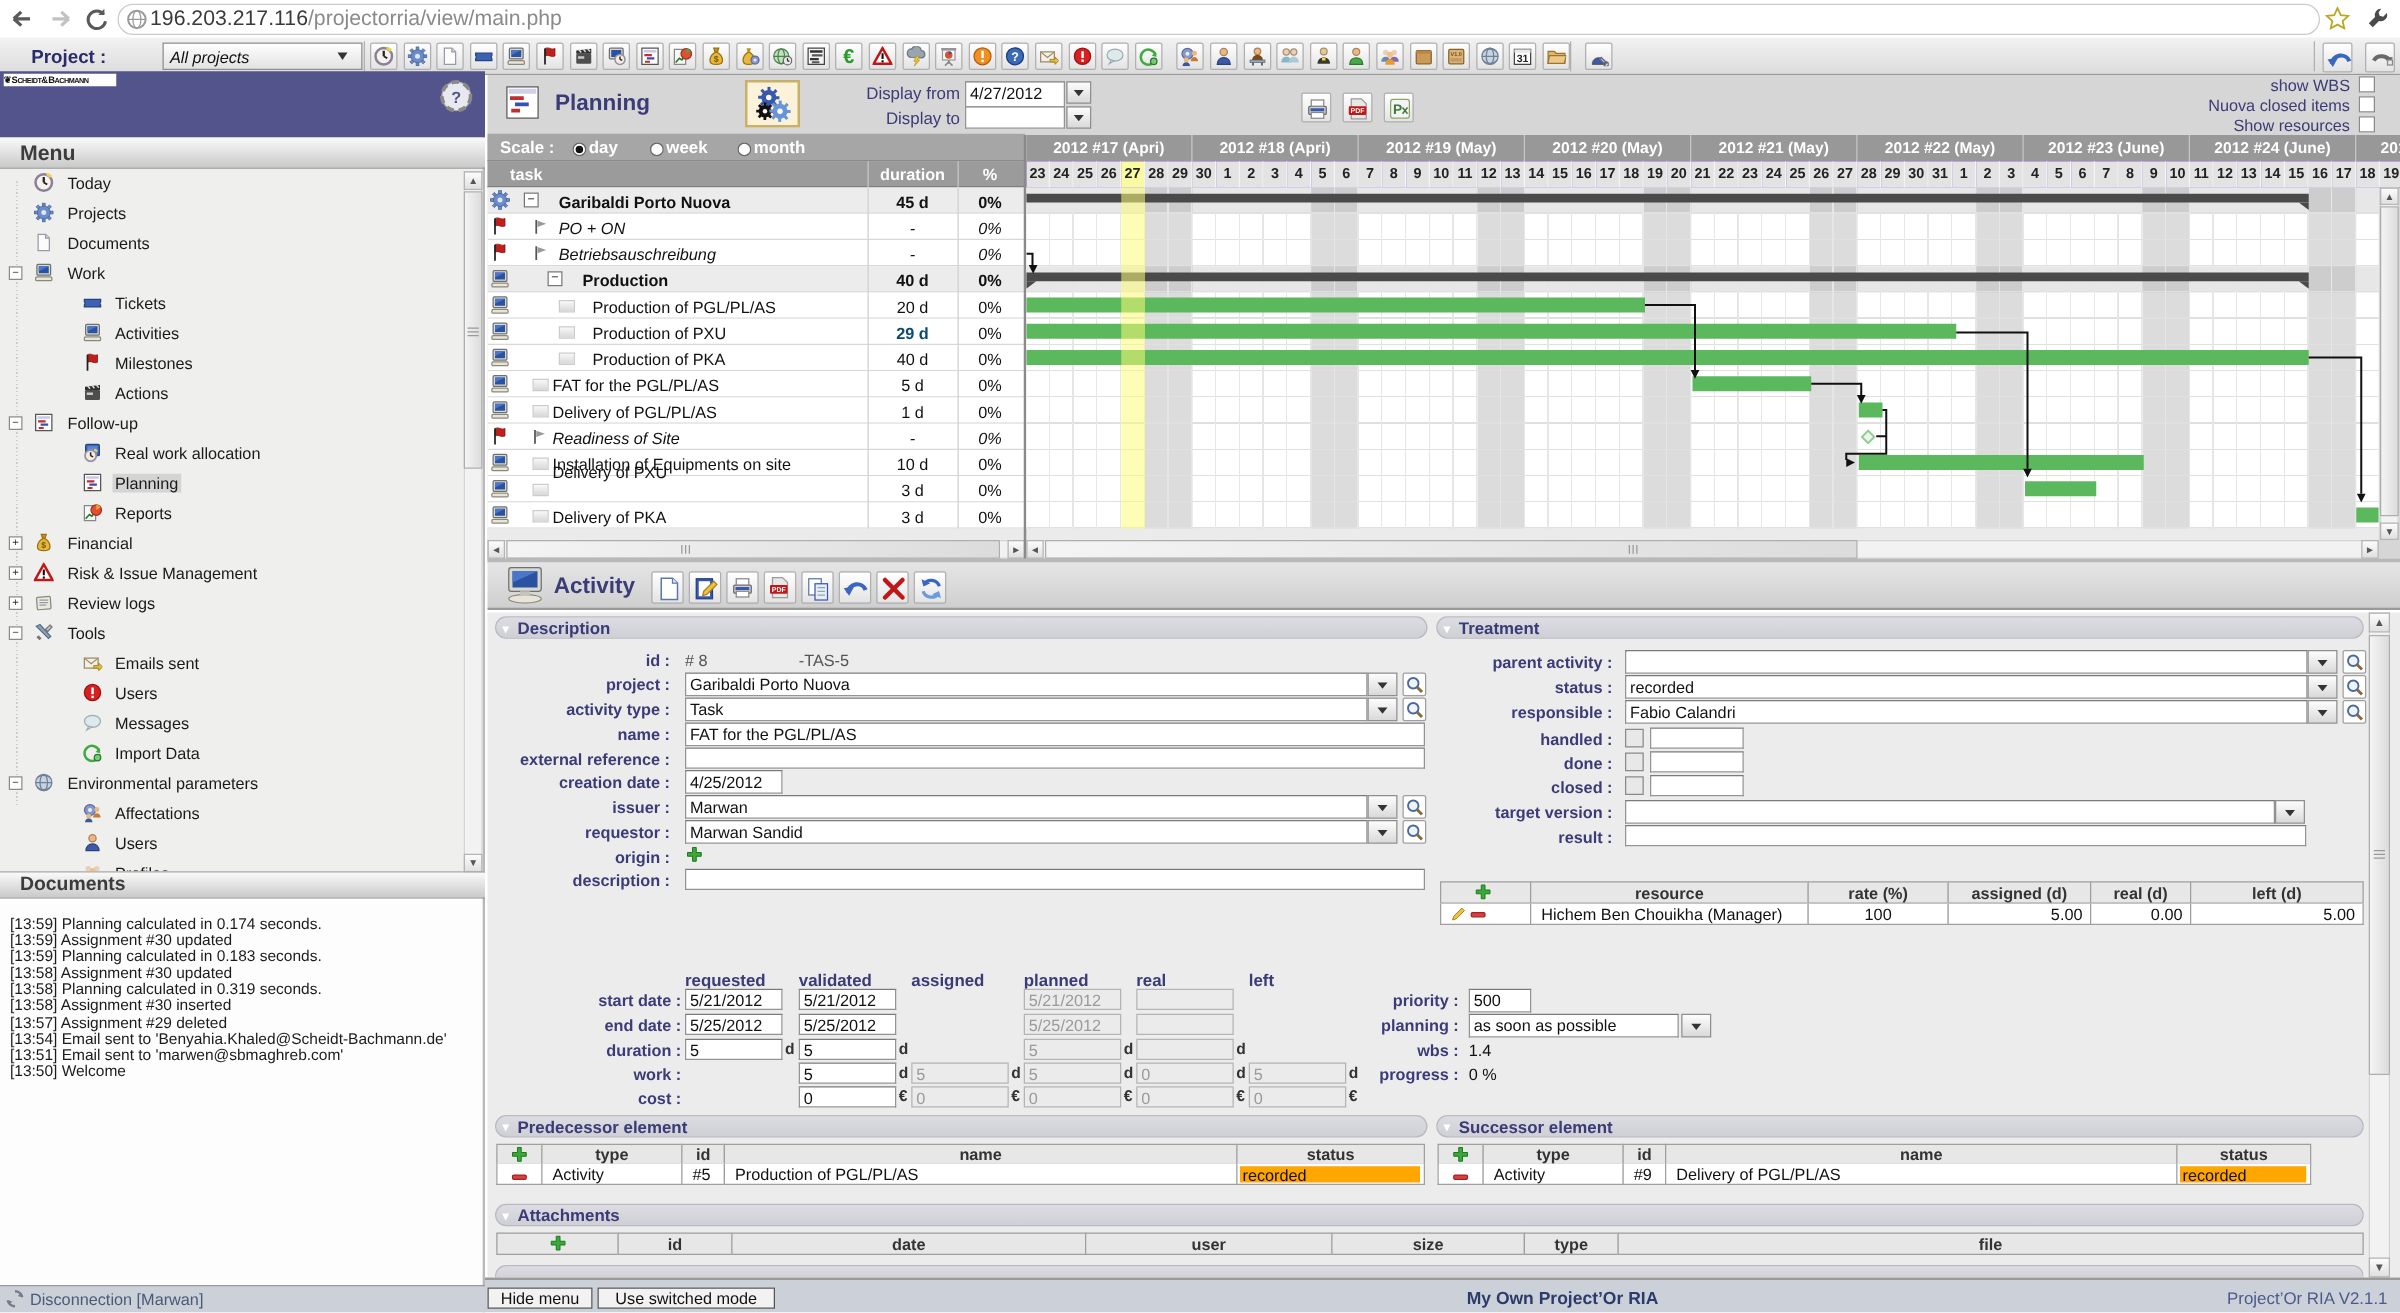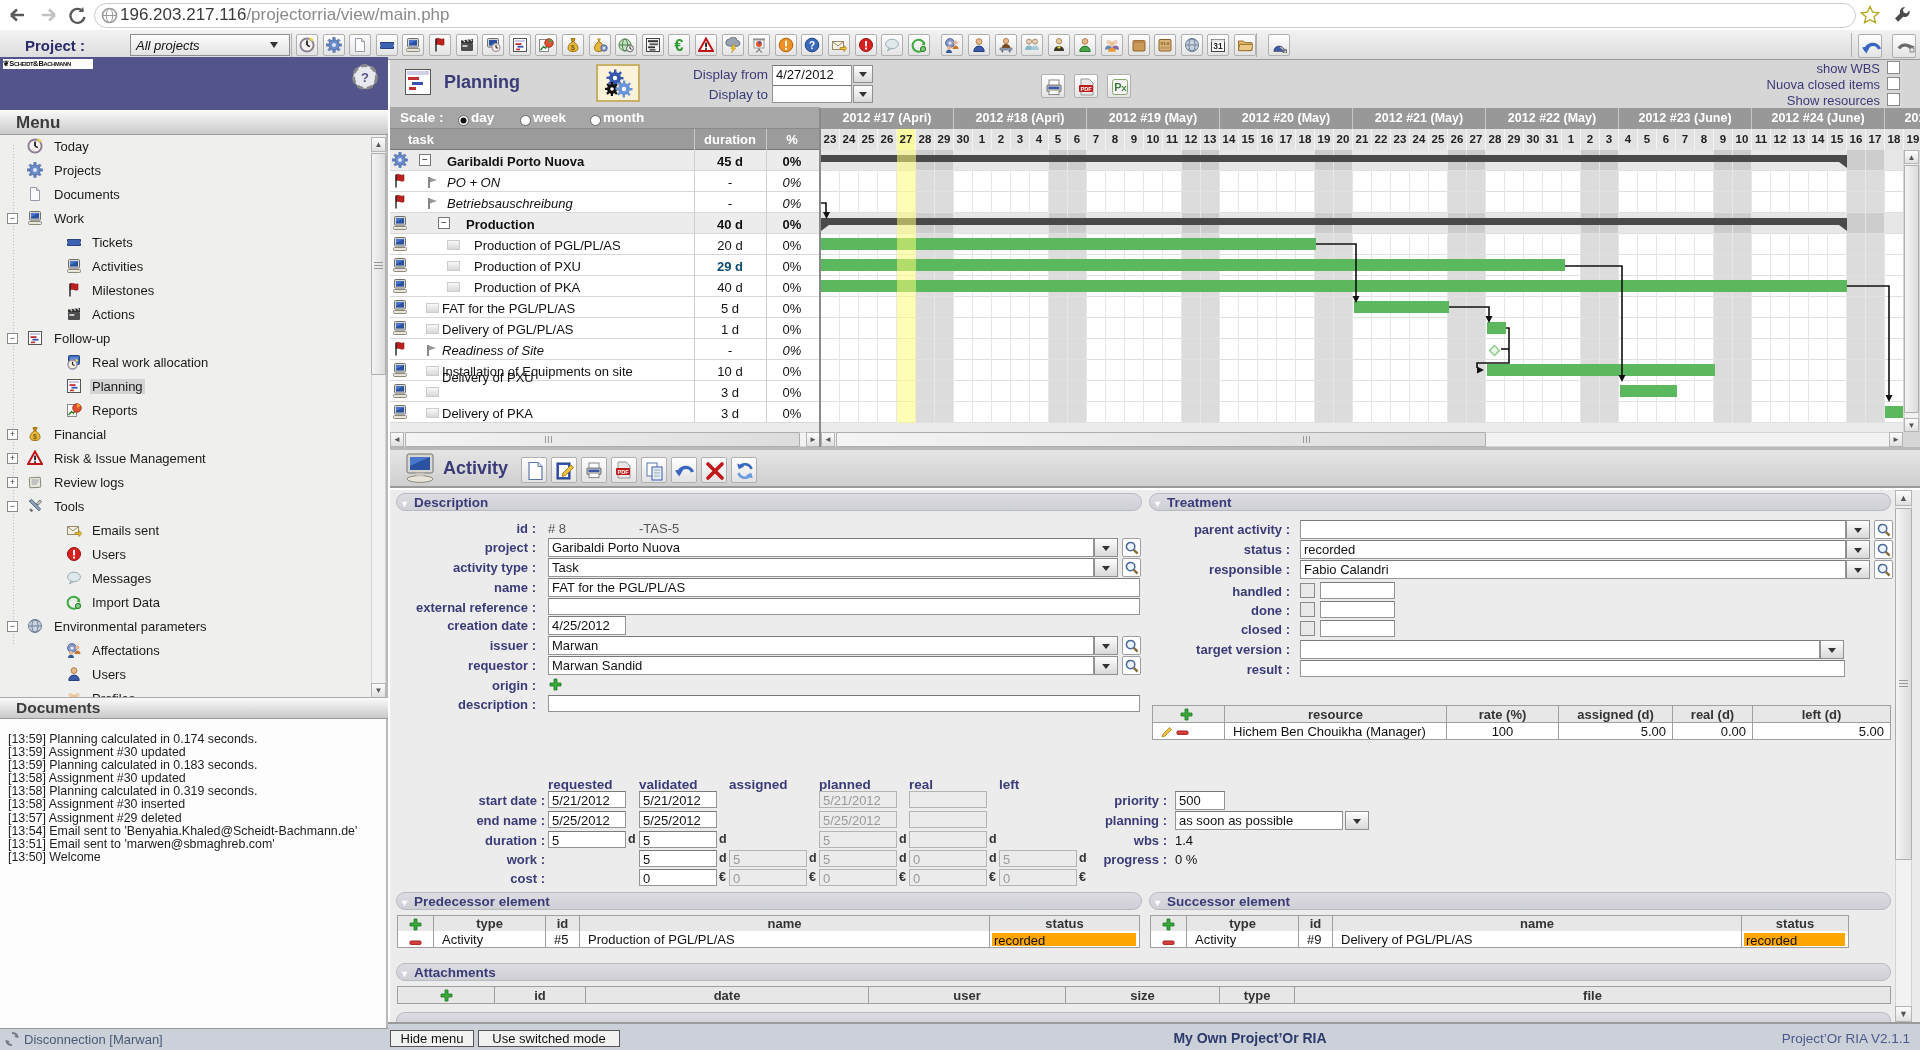--- a/index.html
+++ b/index.html
@@ -1136,21 +1136,21 @@
 <div class="ab" style="left:639px;top:777px;width:80px;font-size:13.5px;font-weight:bold;color:#3b3b78">validated</div>
 <div class="ab" style="left:729px;top:777px;width:80px;font-size:13.5px;font-weight:bold;color:#3b3b78">assigned</div>
 <div class="ab" style="left:819px;top:777px;width:80px;font-size:13.5px;font-weight:bold;color:#3b3b78">planned</div>
 <div class="ab" style="left:909px;top:777px;width:80px;font-size:13.5px;font-weight:bold;color:#3b3b78">real</div>
 <div class="ab" style="left:999px;top:777px;width:80px;font-size:13.5px;font-weight:bold;color:#3b3b78">left</div>
 <div class="lbl" style="left:285px;top:793px;width:260px">start date :</div>
 <div class="inp" style="left:548px;top:791px;width:78px;height:17px">5/21/2012</div>
 <div class="inp" style="left:639px;top:791px;width:78px;height:17px">5/21/2012</div>
 <div class="inpd" style="left:819px;top:791px;width:78px;height:17px">5/21/2012</div>
 <div class="inpd" style="left:909px;top:791px;width:78px;height:17px"></div>
-<div class="lbl" style="left:285px;top:813px;width:260px">end name :</div>
+<div class="lbl" style="left:285px;top:813px;width:260px">end date :</div>
 <div class="inp" style="left:548px;top:811px;width:78px;height:17px">5/25/2012</div>
 <div class="inp" style="left:639px;top:811px;width:78px;height:17px">5/25/2012</div>
 <div class="inpd" style="left:819px;top:811px;width:78px;height:17px">5/25/2012</div>
 <div class="inpd" style="left:909px;top:811px;width:78px;height:17px"></div>
 <div class="lbl" style="left:285px;top:833px;width:260px">duration :</div>
 <div class="inp" style="left:548px;top:831px;width:78px;height:17px">5</div>
 <div class="ab" style="left:628px;top:832px;font-size:12.5px;font-weight:bold;color:#333">d</div>
 <div class="inp" style="left:639px;top:831px;width:78px;height:17px">5</div>
 <div class="ab" style="left:719px;top:832px;font-size:12.5px;font-weight:bold;color:#333">d</div>
 <div class="inpd" style="left:819px;top:831px;width:78px;height:17px">5</div>

